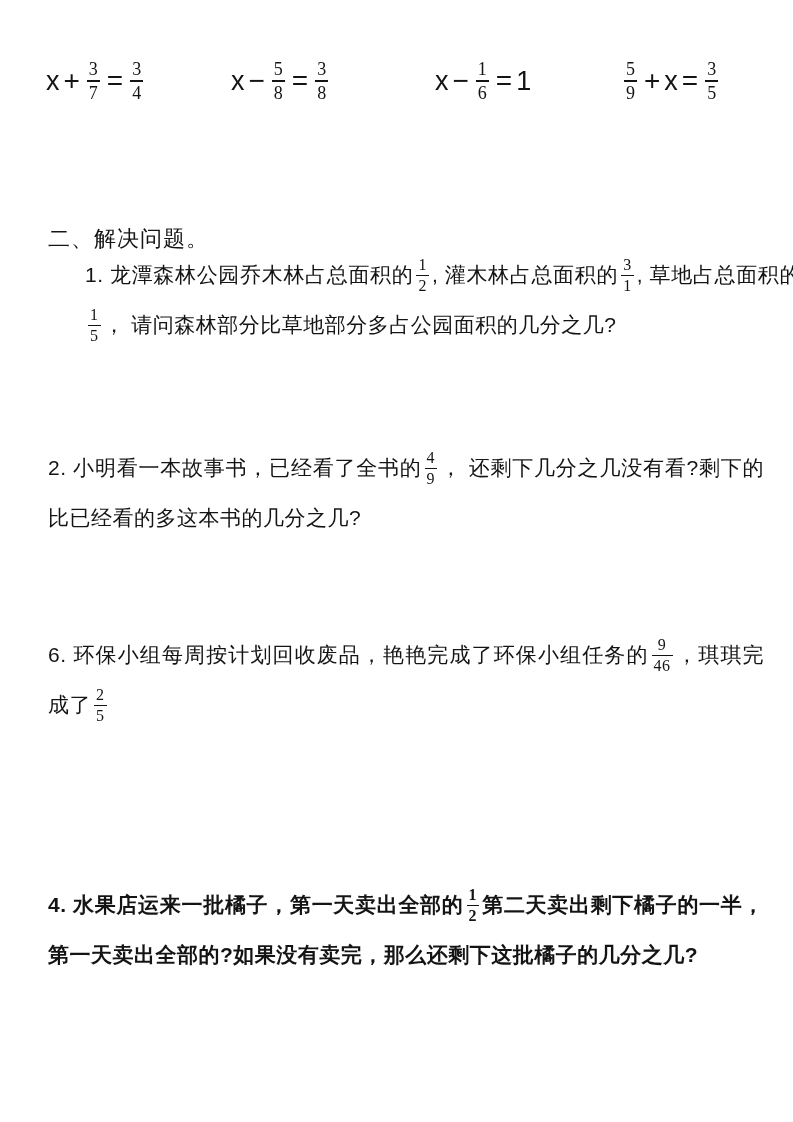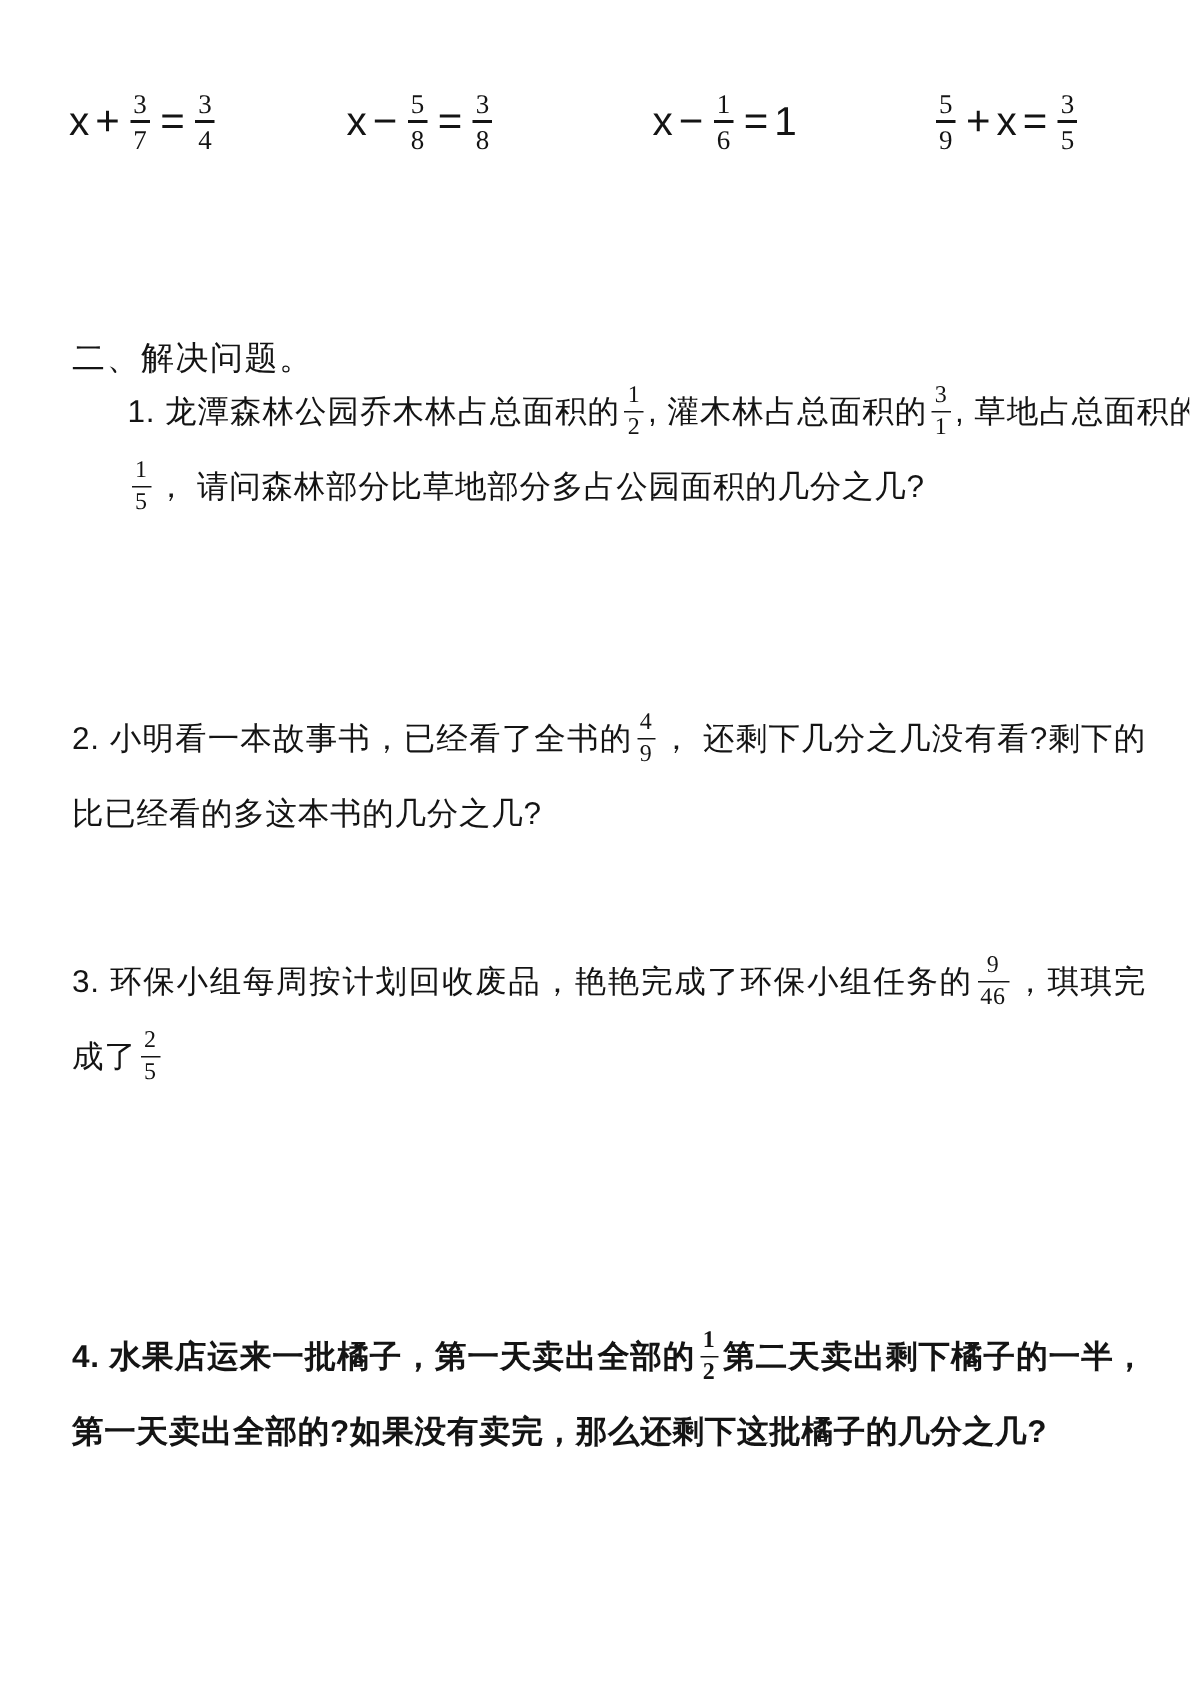--- a/index.html
+++ b/index.html
@@ -94,21 +94,21 @@
   .problem {
     position: absolute;
     left: 48px;
     width: 716px;
     font-size: 21px;
     line-height: 50px;
     letter-spacing: 0.5px;
     text-align: justify;
   }
   .problem-1 { top: 250px; margin-left: 37px; }
-  .problem-2 { top: 468px; }
+  .problem-2 { top: 443px; }
   .problem-3 { top: 630px; }
   .problem-4 { top: 880px; font-weight: bold; }
 </style>
 </head>
 <body>
 
 <div class="page">
 
   <div class="equations-row">
     <div class="equation eq-1">
@@ -182,21 +182,21 @@
       </span><span>, 草地占总面积的</span><span class="frac frac-text">
         <span class="num">1</span>
         <span class="bar"></span>
         <span class="den">5</span>
       </span><span>， 请问森林部分比草地部分多占公园面积的几分之几?</span></div>
   <div class="problem problem-2"><span>2. 小明看一本故事书，已经看了全书的</span><span class="frac frac-text">
         <span class="num">4</span>
         <span class="bar"></span>
         <span class="den">9</span>
       </span><span>， 还剩下几分之几没有看?剩下的比已经看的多这本书的几分之几?</span></div>
-  <div class="problem problem-3"><span>3. 环保小组每周按计划回收废品，艳艳完成了环保小组任务的</span><span class="frac frac-text">
+  <div class="problem problem-3"><span>6. 环保小组每周按计划回收废品，艳艳完成了环保小组任务的</span><span class="frac frac-text">
         <span class="num">9</span>
         <span class="bar"></span>
         <span class="den">46</span>
       </span><span>，琪琪完成了</span><span class="frac frac-text">
         <span class="num">2</span>
         <span class="bar"></span>
         <span class="den">5</span>
       </span></div>
   <div class="problem problem-4"><span>4. 水果店运来一批橘子，第一天卖出全部的</span><span class="frac frac-text">
         <span class="num">1</span>

